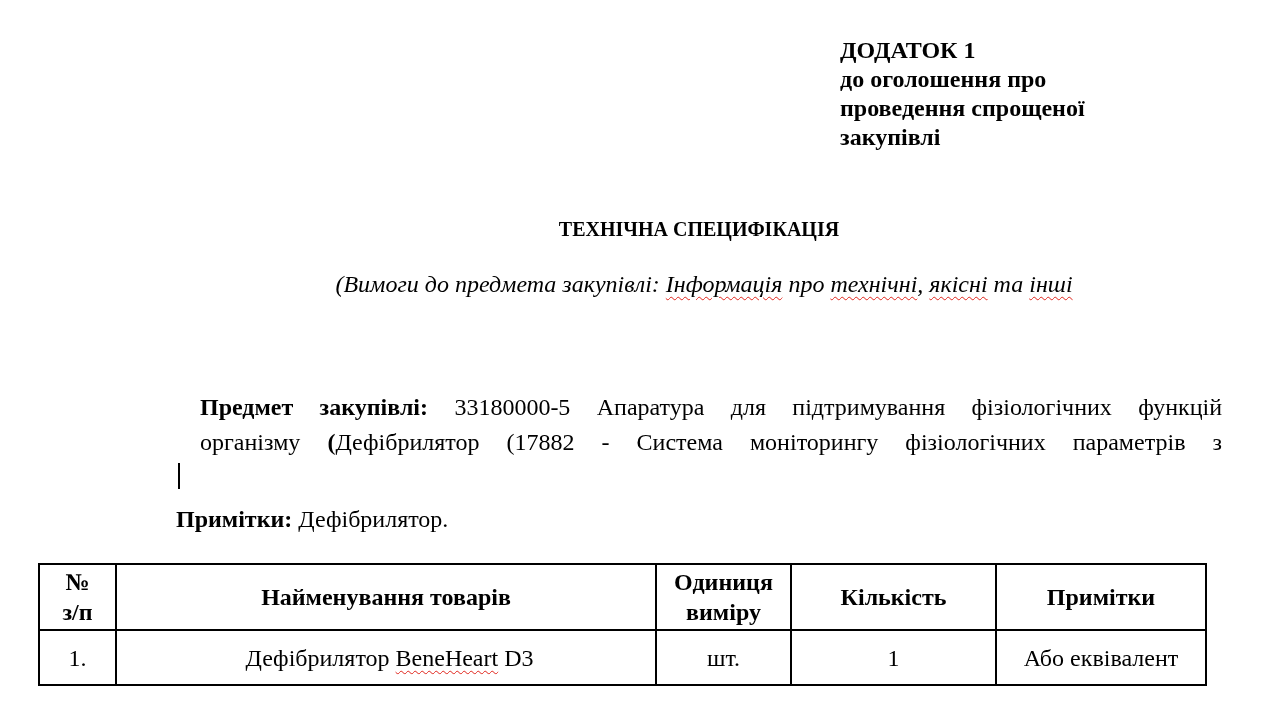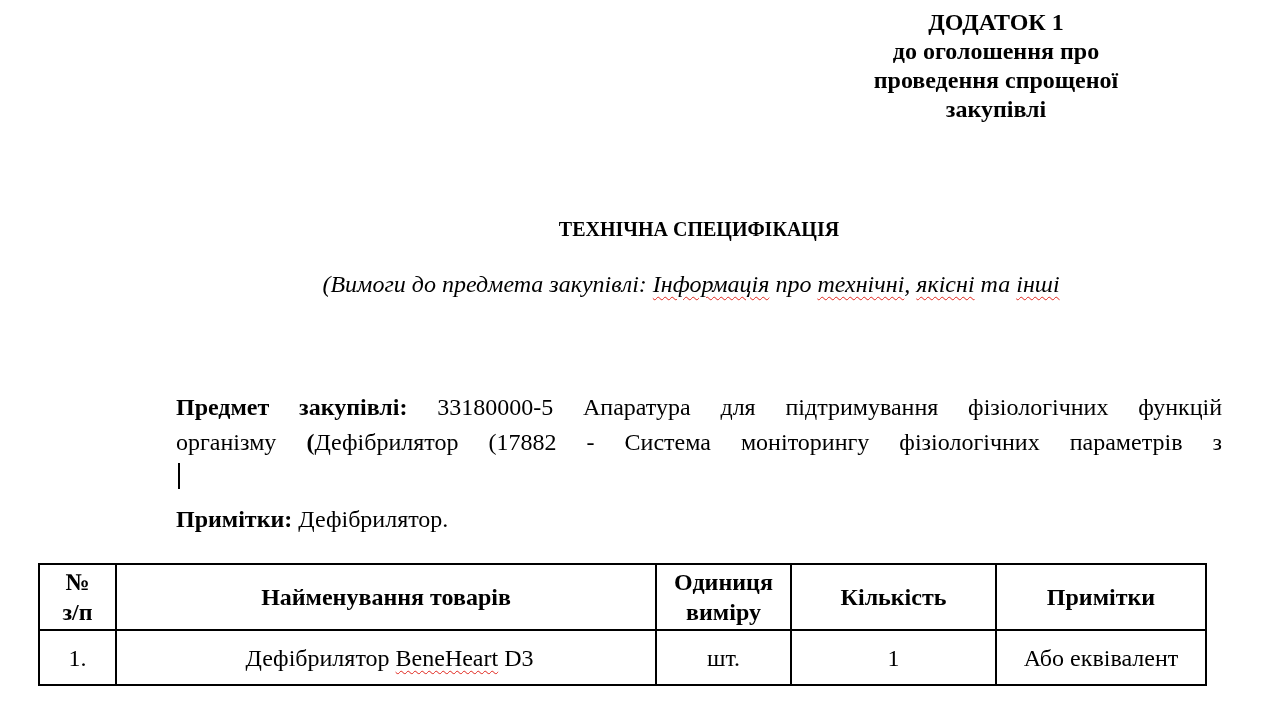--- a/index.html
+++ b/index.html
@@ -14,36 +14,36 @@
   .page{
     position:relative;
     width:1272px;height:702px;
     background:var(--bg);
     color:var(--ink);
     font-family:"Liberation Serif","DejaVu Serif",serif;
     font-size:24px;
     overflow:hidden;
   }
   .annex{
-    position:absolute;top:8px;left:840px;width:312px;
-    text-align:center;font-weight:bold;line-height:29px;
+    position:absolute;top:36px;left:840px;width:312px;
+    text-align:left;font-weight:bold;line-height:29px;
   }
   .doc-title{
     position:absolute;top:218px;left:176px;width:1046px;
     margin:0;text-align:center;font-weight:bold;font-size:20px;
   }
   .note{
-    position:absolute;top:269px;left:168px;width:1046px;
+    position:absolute;top:269px;left:181px;width:1046px;
     text-align:center;font-style:italic;line-height:31px;
   }
   .subject{
     position:absolute;top:390px;left:176px;width:1046px;
     margin:0;line-height:34.5px;
   }
-  .jline{text-align:justify;text-align-last:justify;}
+  .jline{text-align:justify;text-align-last:justify;margin-left:24px;}
   .lastline{text-align:left;}
   .b{font-weight:bold;}
   .sq{
     text-decoration-line:underline;
     text-decoration-style:wavy;
     text-decoration-color:var(--sq);
     text-decoration-thickness:1px;
     text-underline-offset:4px;
   }
   .caret{

